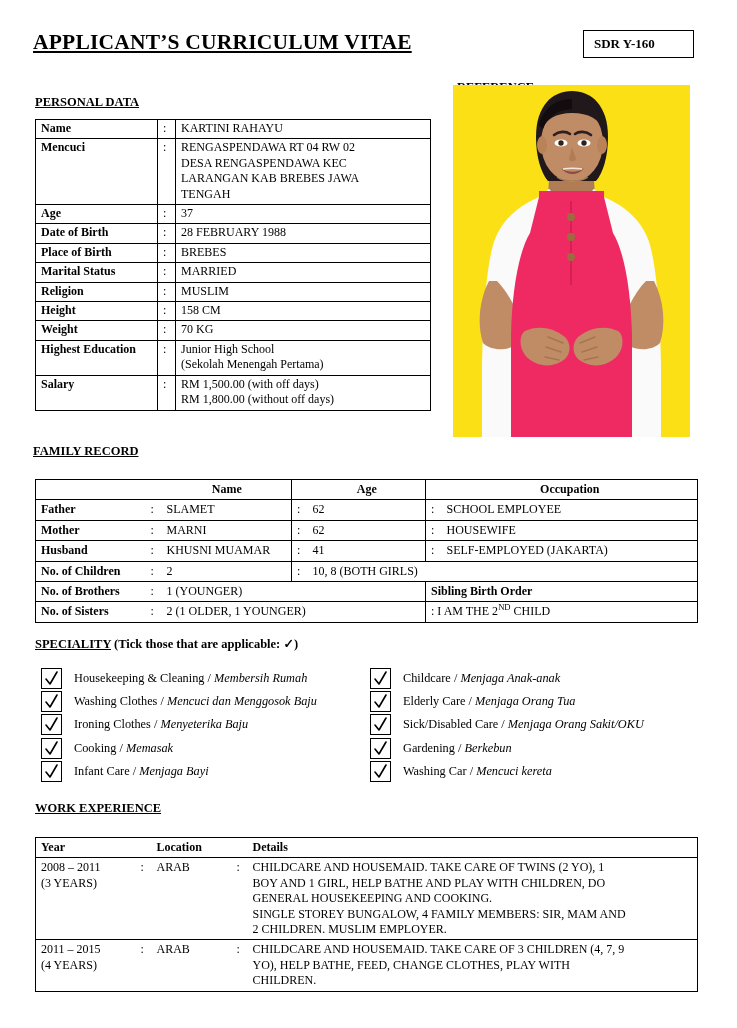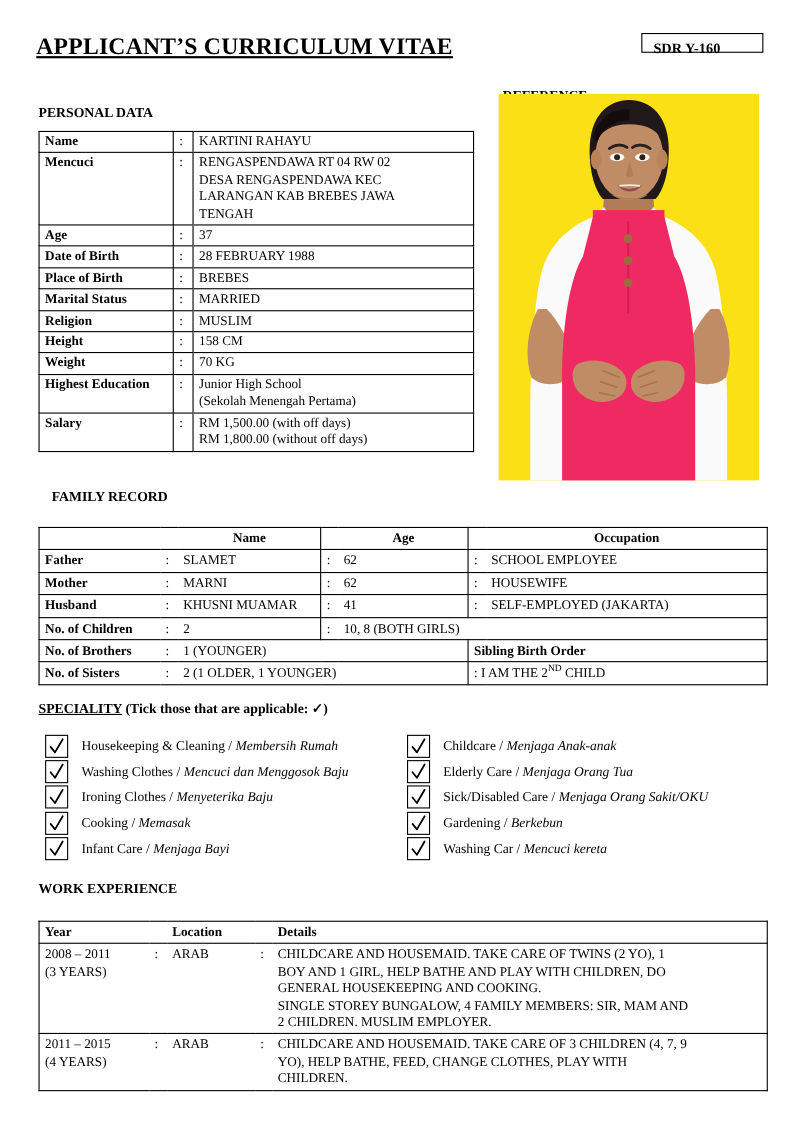--- a/index.html
+++ b/index.html
@@ -41,38 +41,39 @@
     font-size: 12.5px;
     font-weight: bold;
     line-height: 16px;
     margin-top: 47px;
   }
   .ref-box {
     position: absolute;
     left: 583px;
     top: 30px;
     width: 111px;
-    height: 18px;
+    height: 28px;
     border: 1.5px solid #000;
     box-sizing: border-box;
   }
   .ref-box-text {
     position: absolute;
     left: 10px;
     top: 5px;
     font-size: 13px;
     font-weight: bold;
     white-space: nowrap;
   }
 
   
   .sec-head {
     position: absolute;
     font-size: 12.5px;
     font-weight: bold;
+    text-decoration: underline;
     white-space: nowrap;
   }
   .sec-head.spec {
     text-decoration: none;
   }
   .sec-head.spec .u {
     text-decoration: underline;
   }
   .sec-head.spec .n {
     text-decoration: none;
@@ -327,21 +328,21 @@
         <td class="lbl">Salary</td>
         <td class="colon nb-l nb-r">:</td>
         <td>
           <div>RM 1,500.00 (with off days)</div>
           <div>RM 1,800.00 (without off days)</div>
         </td>
       </tr>
     </tbody>
   </table>
 
-  <div class="sec-head" style="left:47px; top:444px;">FAMILY RECORD</div>
+  <div class="sec-head" style="left:33px; top:444px;">FAMILY RECORD</div>
 
   <table class="doc" id="family-table">
     <colgroup>
       <col style="width:110px">
         <col style="width:16px">
         <col style="width:130px">
       <col style="width:16px">
         <col style="width:118px">
       <col style="width:16px">
         <col>

